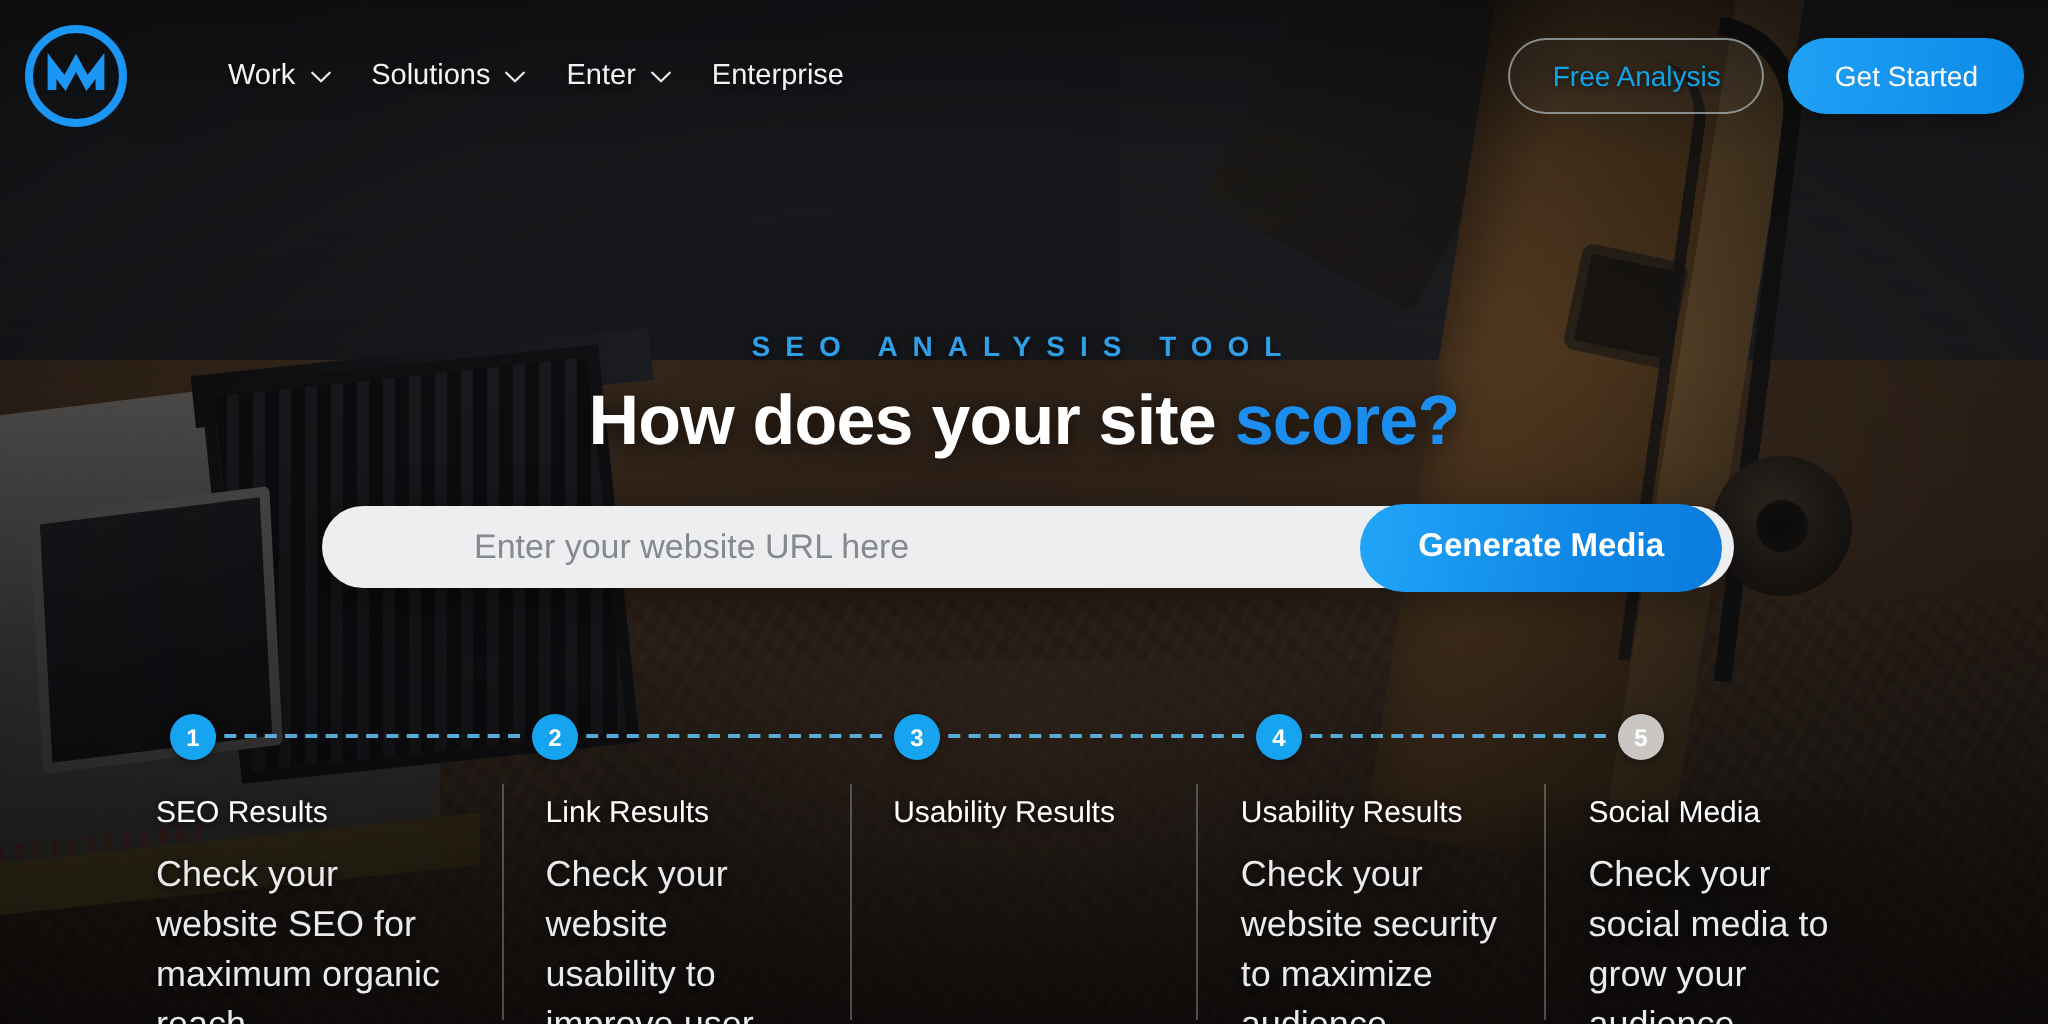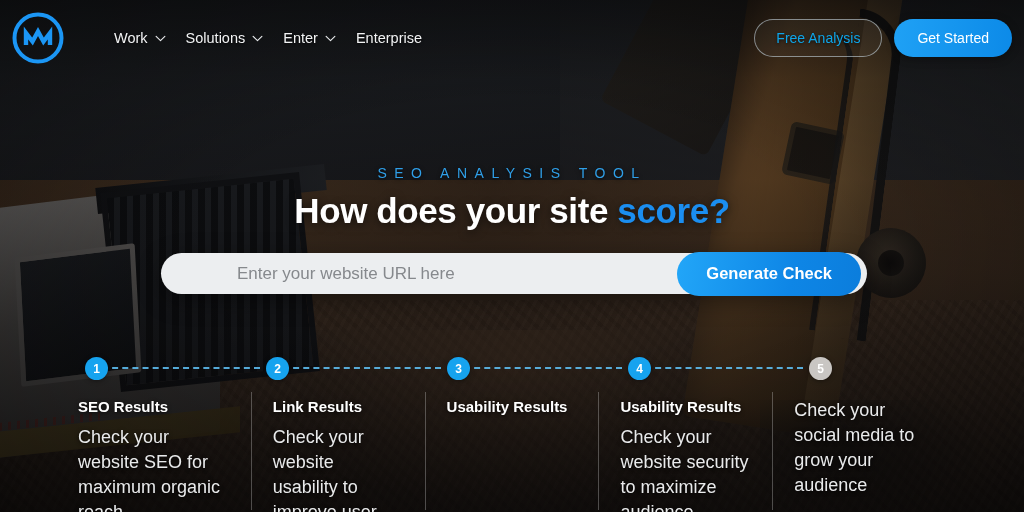--- a/index.html
+++ b/index.html
@@ -152,21 +152,21 @@
   .btn-solid {
     border:none; border-radius:30px; color:#fff; font-size:14px; font-weight:400;
     padding:11px 23px; cursor:pointer; white-space:nowrap;
     background:linear-gradient(95deg,#1fa1f5 0%, #0c8ae8 100%);
     box-shadow:0 2px 8px rgba(0,0,0,.35);
   }
 
   
   #hero { position:absolute; left:0; top:165px; width:1024px; text-align:center; z-index:20; }
   #eyebrow {
-    color:#2f9fe8; font-size:14px; font-weight:400; letter-spacing:7.5px;
+    color:#2f9fe8; font-size:14px; font-weight:700; letter-spacing:7.5px;
     text-transform:uppercase; text-shadow:0 1px 4px rgba(0,0,0,.7);
   }
   #headline {
     margin-top:10px; font-size:35px; font-weight:700; color:#ffffff;
     letter-spacing:-.4px; text-shadow:0 2px 10px rgba(0,0,0,.6);
   }
   #headline .accent { color:#1b8ef0; }
 
   
   #search-wrap {
@@ -208,21 +208,21 @@
   }
   .step-col {
     width:180px; padding-right:22px; position:relative;
   }
   .step-col + .step-col { padding-left:22px; }
   .step-col + .step-col::before {
     content:""; position:absolute; left:0; top:-6px; width:1px; height:118px;
     background:rgba(226,226,226,.30);
   }
   .step-title {
-    color:#ffffff; font-size:15px; font-weight:700; margin-bottom:10px;
+    color:#ffffff; font-size:15px; font-weight:400; margin-bottom:10px;
     text-shadow:0 1px 4px rgba(0,0,0,.75); white-space:nowrap;
   }
   .step-desc {
     color:#e9eaeb; font-size:18px; line-height:25px; font-weight:400;
     text-shadow:0 1px 4px rgba(0,0,0,.8);
   }
 </style>
 </head>
 <body>
 
@@ -288,21 +288,21 @@
   </div>
 </div>
 
 <div id="hero">
   <div id="eyebrow">SEO ANALYSIS TOOL</div>
   <h1 id="headline"><span>How does your site </span><span class="accent">score?</span></h1>
 </div>
 
 <div id="search-wrap">
   <input id="url-input" type="text" placeholder="Enter your website URL here" style="">
-  <button id="generate-btn">Generate Check</button>
+  <button id="generate-btn">Generate Media</button>
 </div>
 
 <div id="steps">
   <div id="step-track">
     <div class="track-line" style="left:22px;width:158px;"></div>
     <div class="track-line" style="left:203px;width:158px;"></div>
     <div class="track-line" style="left:384px;width:158px;"></div>
     <div class="track-line" style="left:565px;width:158px;"></div>
 
     <div class="step-circle" style="left:5px;background:#16a3ef;">
@@ -332,16 +332,17 @@
       <div class="step-desc">Check your website usability to improve user experience</div>
     </div>
     <div class="step-col">
       <div class="step-title">Usability Results</div>
     </div>
     <div class="step-col">
       <div class="step-title">Usability Results</div>
       <div class="step-desc">Check your website security to maximize audience</div>
     </div>
     <div class="step-col">
+      <div class="step-title">Social Media</div>
       <div class="step-desc">Check your social media to grow your audience</div>
     </div>
   </div>
 </div>
 
 </body></html>

